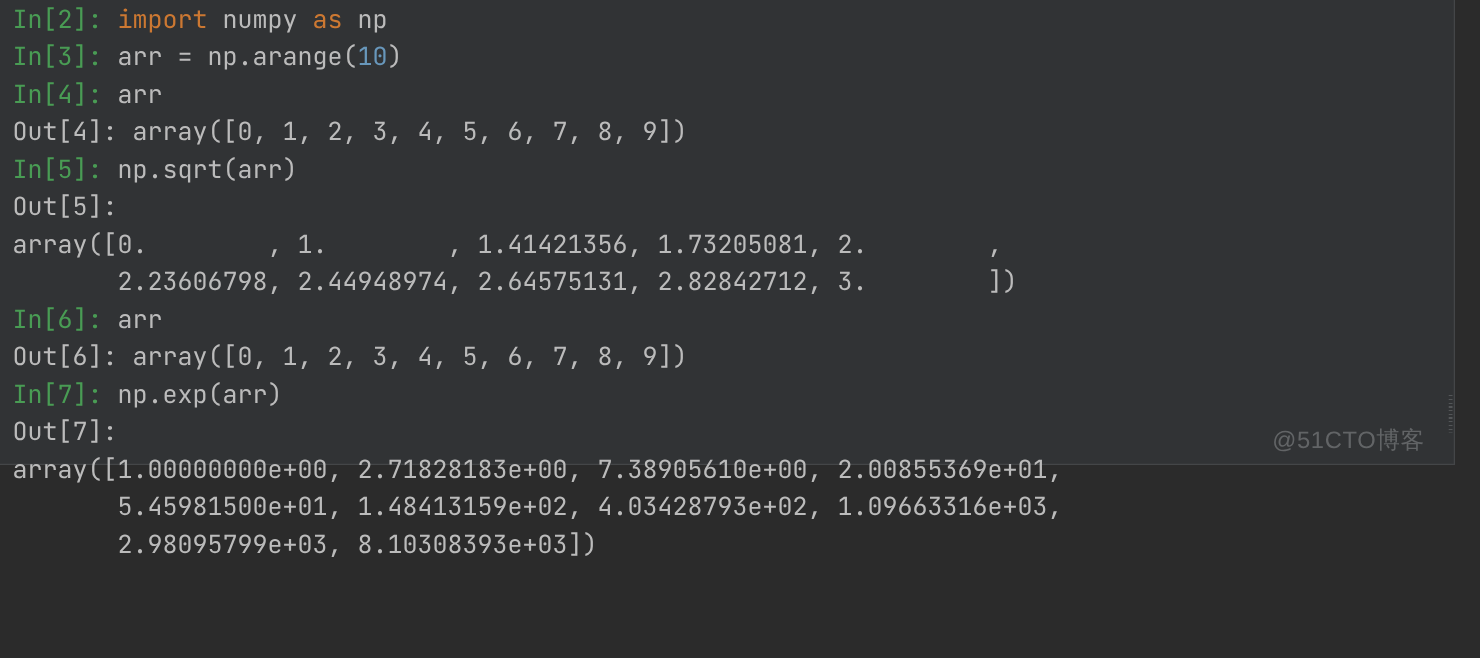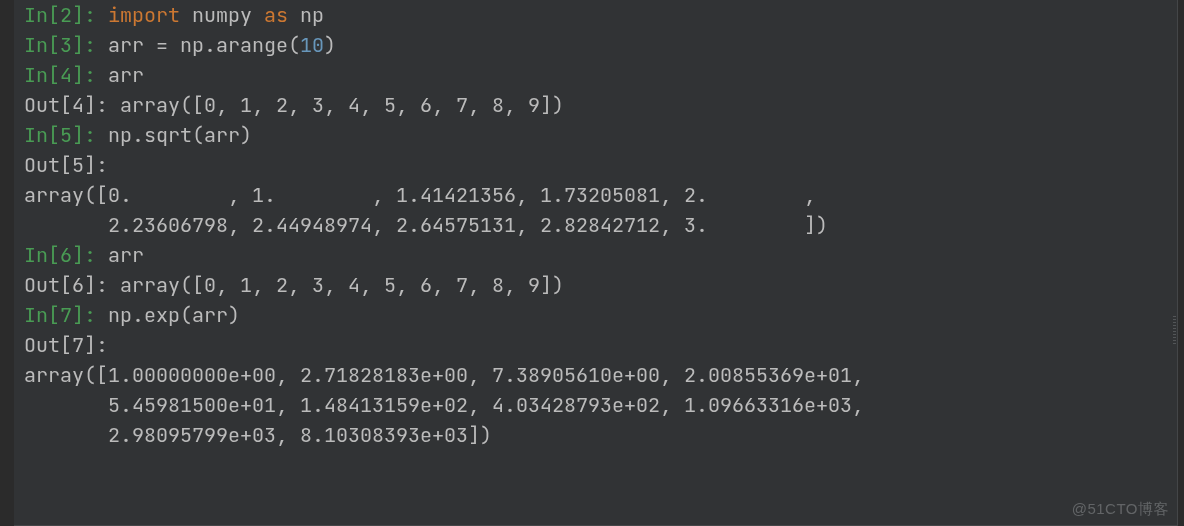--- a/index.html
+++ b/index.html
@@ -6,50 +6,49 @@
     margin: 0;
     padding: 0;
     width: 1184px;
     height: 526px;
     background: #2b2b2b;
     overflow: hidden;
   }
   .terminal {
     box-sizing: border-box;
     width: 1164px;
-    height: 526px;
+    height: 372px;
     background: #313335;
     border: 1px solid #444648;
     border-left: none;
     border-top: none;
     padding: 0 0 0 10px;
     position: relative;
-    margin-left: 14px;
   }
   pre {
     margin: 0;
     padding: 0;
     font-family: "JetBrains Mono","DejaVu Sans Mono","Menlo","Consolas",monospace;
     font-size: 20px;
     line-height: 30px;
     color: #bbbbbb;
     white-space: pre;
     letter-spacing: 0px;
   }
   .prompt-in  { color: #499c54; }
   .op         { color: #bbbbbb; }
   .kw         { color: #cc7832; }
   .num        { color: #6897bb; }
   .out        { color: #bbbbbb; }
   .watermark {
     position: absolute;
-    right: 8px;
+    right: 23px;
     bottom: 6px;
     font-family: Arial, sans-serif;
-    font-size: 15px;
+    font-size: 19px;
     color: #8a8d8f;
     opacity: 0.55;
     letter-spacing: 0.5px;
   }
   .side-notch {
     position: absolute;
     right: 1px;
     top: 316px;
     width: 3px;
     height: 30px;

